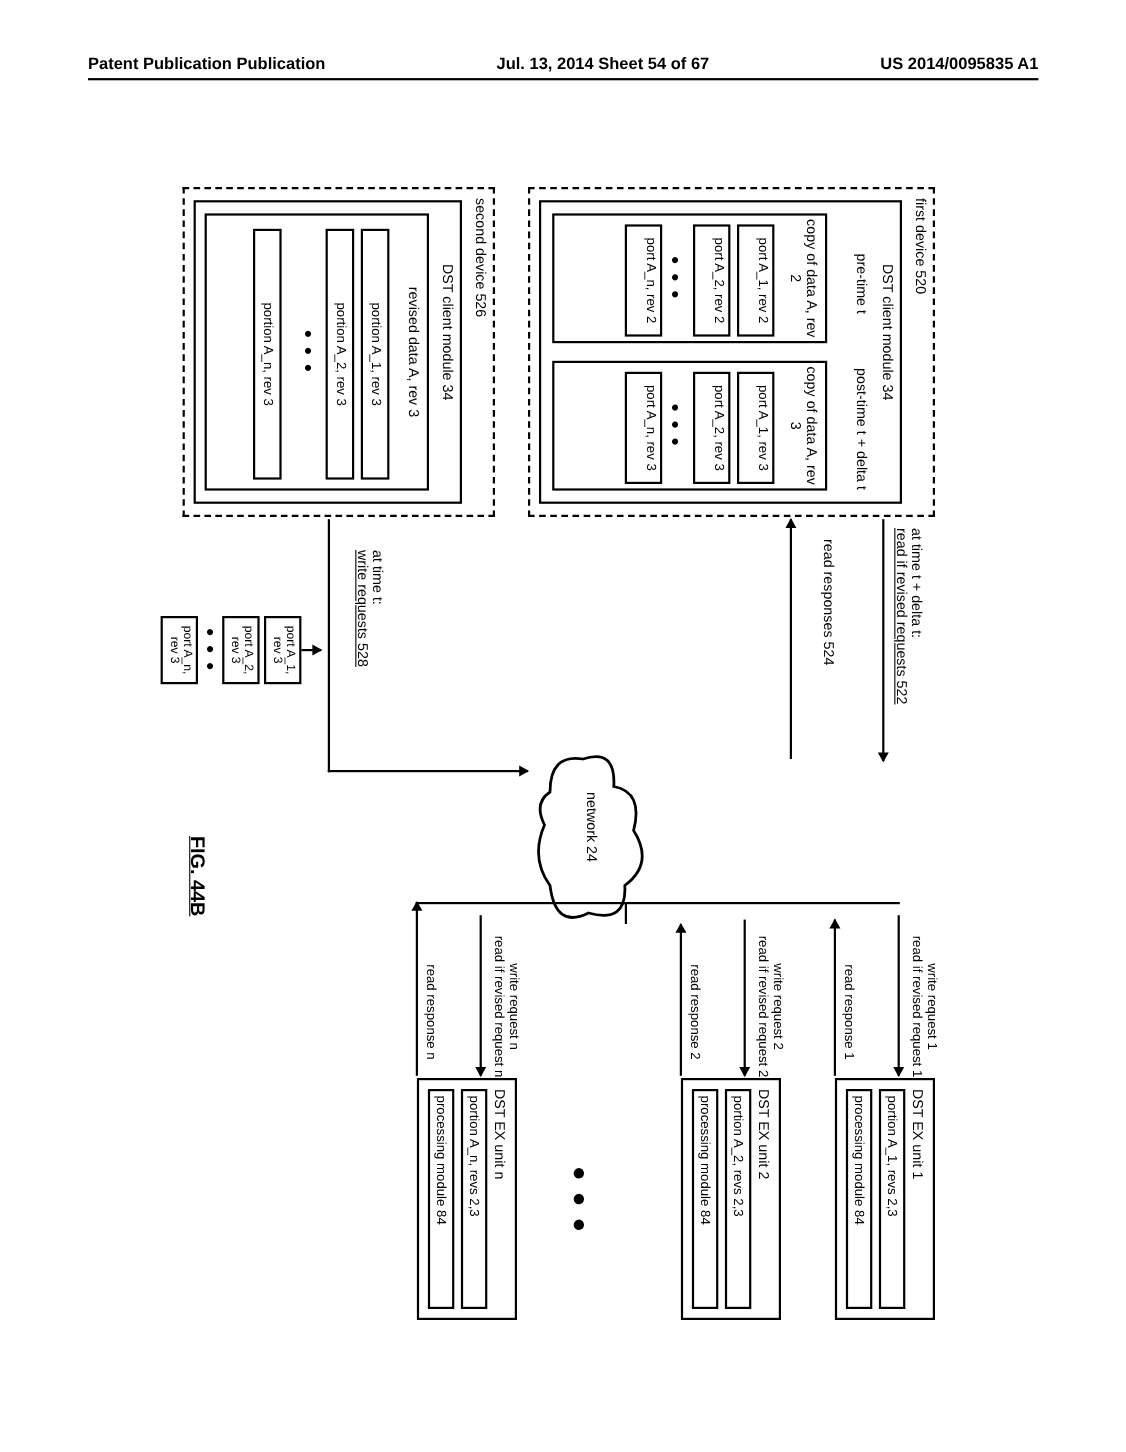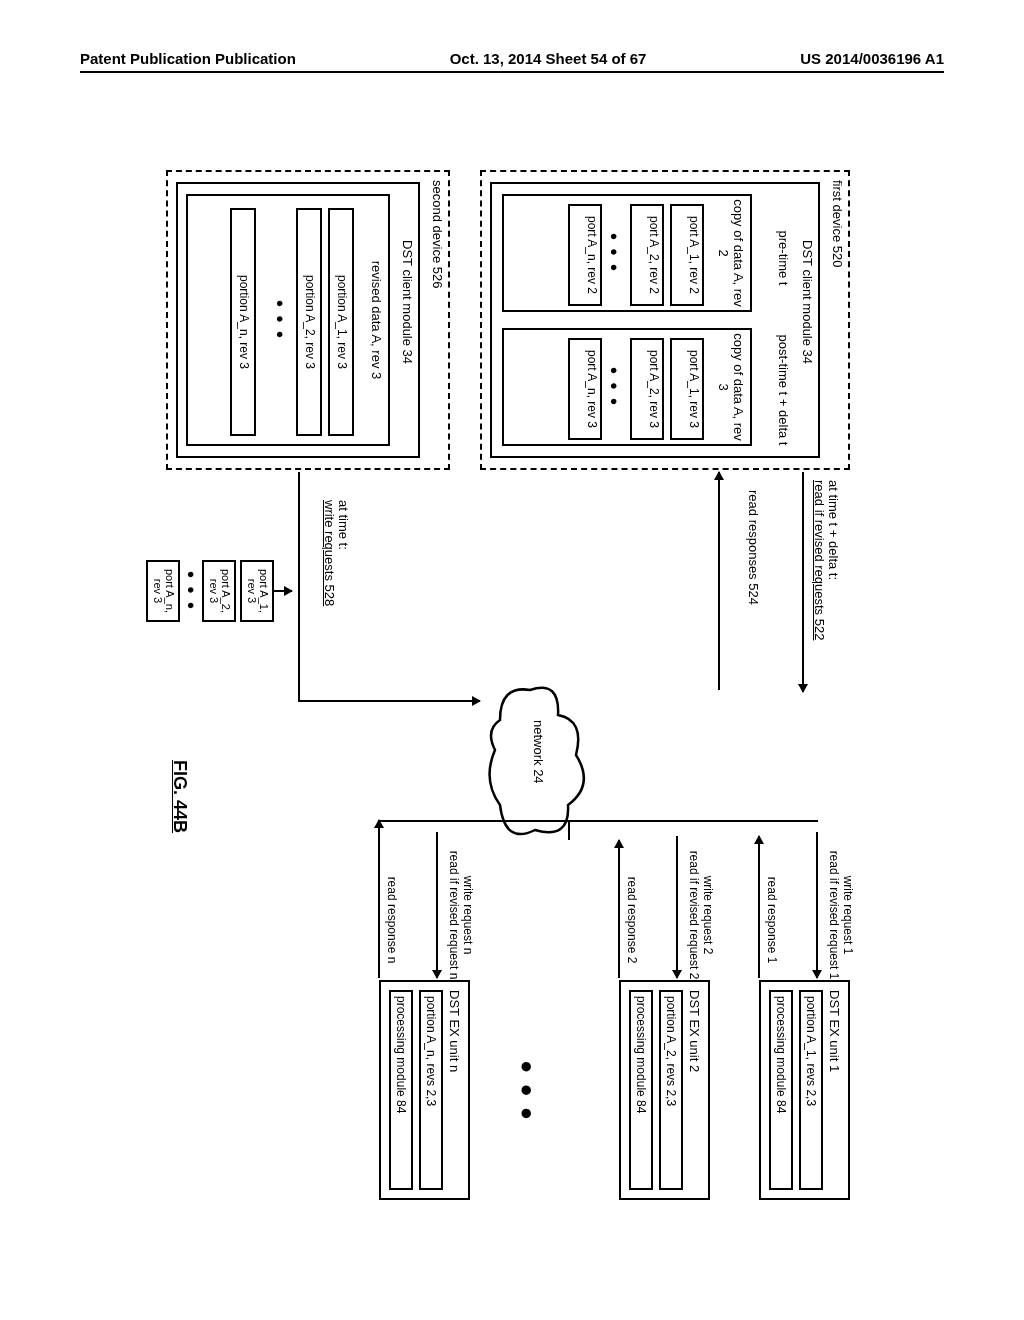--- a/index.html
+++ b/index.html
@@ -96,22 +96,22 @@
   
   .pbox { position:absolute; border:2px solid #000; width:62px; height:34px; font-size:11px; text-align:center; padding-top:2px; line-height:1.1; }
 
   .fig-label { position:absolute; left:600px; top:700px; font-weight:bold; font-size:18px; text-decoration: underline; }
 </style>
 </head>
 <body>
 
 <div class="header">
   <span>Patent Publication Publication</span>
-  <span>Oct. 13, 2014  Sheet 54 of 67</span>
-  <span>US 2014/0036196 A1</span>
+  <span>Jul. 13, 2014  Sheet 54 of 67</span>
+  <span>US 2014/0095835 A1</span>
 </div>
 
 <div class="figwrap">
 <div class="canvas">
 
   <div class="dashed first-dev"></div>
   <div class="lbl first-dev-title"><span>first device 520</span></div>
   <div class="solid dst1"></div>
   <div class="lbl dst1-title"><span>DST client module 34</span></div>
   <div class="lbl colhead pret">pre-time t</div>

